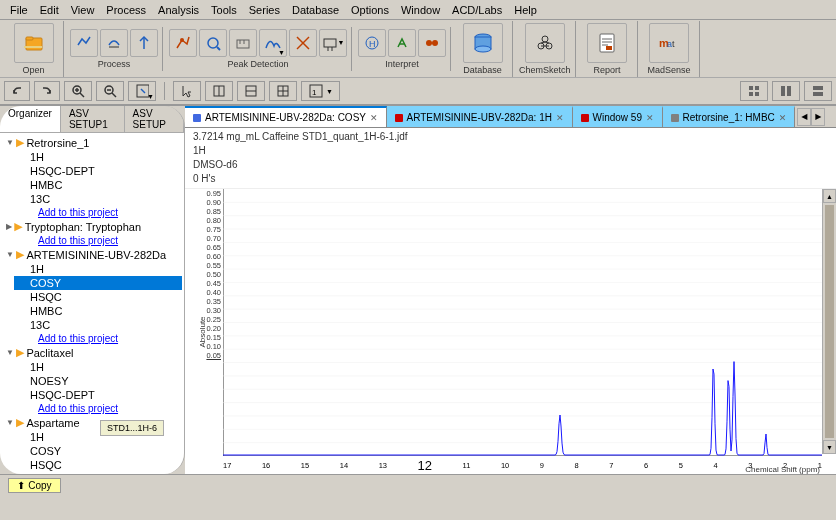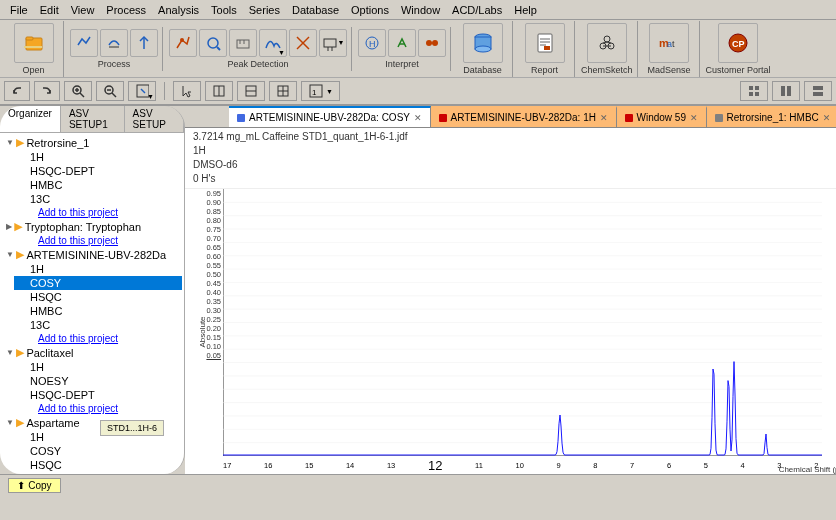--- a/index.html
+++ b/index.html
@@ -34,22 +34,22 @@
     .tree-item.selected { background: #0078d7; color: white; }
     .tree-group { padding-left: 12px; }
     .tree-label { display: flex; align-items: center; gap: 2px; }
     .tree-arrow { font-size: 8px; color: #666; }
     .add-project { color: blue; text-decoration: underline; font-size: 10px; padding: 1px 4px 1px 24px; cursor: pointer; }
     .folder-icon { color: #f5a623; font-size: 11px; }
 
     
     .content-panel { flex: 1; display: flex; flex-direction: column; background: #d4d0c8; }
     .tab-bar { display: flex; background: #d4d0c8; border-bottom: 1px solid #888; height: 22px; overflow: hidden; }
-    .tab { display: flex; align-items: center; padding: 2px 8px; font-size: 10px; cursor: pointer; background: #fdba74; border-right: 1px solid #888; border-top: 2px solid transparent; gap: 4px; white-space: nowrap; }
-    .tab.active { background: white; border-top: 2px solid #0078d7; margin-left: 44px; }
+    .tab { display: flex; align-items: center; padding: 2px 8px; font-size: 10px; cursor: pointer; background: #7dd3fc; border-right: 1px solid #888; border-top: 2px solid transparent; gap: 4px; white-space: nowrap; }
+    .tab.active { background: white; border-top: 2px solid #0078d7; }
     .tab-close { font-size: 9px; color: #666; cursor: pointer; }
 
     
     .spectrum-area { flex: 1; background: white; position: relative; overflow: hidden; }
     .spectrum-header { padding: 2px 8px; font-size: 10px; color: #333; border-bottom: 1px solid #eee; line-height: 1.4; }
 
     
     .statusbar { height: 22px; background: #d4d0c8; border-top: 1px solid #999; display: flex; align-items: center; padding: 0 8px; font-size: 10px; gap: 8px; }
     .status-copy { background: #ffff99; border: 1px solid #999; padding: 1px 8px; font-size: 10px; cursor: pointer; }
 
@@ -199,71 +199,60 @@
             </svg>
         </button>
       </div>
       <span class="toolbar-section-label">Database</span>
     </div>
 
     <div class="toolbar-section">
       <div class="toolbar-icons">
         <button class="tb-btn tb-btn-lg">
           <svg width="22" height="22">
-              <rect x="4" y="2" width="14" height="18" rx="1" fill="white" stroke="#666" stroke-width="1"></rect>
-              <line x1="6" y1="7" x2="16" y2="7" stroke="#666" stroke-width="1"></line>
-              <line x1="6" y1="10" x2="16" y2="10" stroke="#666" stroke-width="1"></line>
-              <line x1="6" y1="13" x2="12" y2="13" stroke="#666" stroke-width="1"></line>
-              <rect x="10" y="14" width="6" height="4" fill="#c04000"></rect>
-            </svg>
-        </button>
-      </div>
-      <span class="toolbar-section-label">Report</span>
-    </div>
-
-    <div class="toolbar-section">
-      <div class="toolbar-icons">
-        <button class="tb-btn tb-btn-lg">
-          <svg width="22" height="22">
               <circle cx="7" cy="14" r="3" fill="none" stroke="#333" stroke-width="1"></circle>
               <circle cx="15" cy="14" r="3" fill="none" stroke="#333" stroke-width="1"></circle>
               <circle cx="11" cy="7" r="3" fill="none" stroke="#333" stroke-width="1"></circle>
               <line x1="7" y1="11" x2="11" y2="10" stroke="#333" stroke-width="1"></line>
               <line x1="15" y1="11" x2="11" y2="10" stroke="#333" stroke-width="1"></line>
               <line x1="7" y1="14" x2="15" y2="14" stroke="#333" stroke-width="1"></line>
             </svg>
         </button>
       </div>
       <span class="toolbar-section-label">ChemSketch</span>
     </div>
 
     <div class="toolbar-section">
       <div class="toolbar-icons">
         <button class="tb-btn tb-btn-lg">
           <svg width="22" height="22">
+              <rect x="4" y="2" width="14" height="18" rx="1" fill="white" stroke="#666" stroke-width="1"></rect>
+              <line x1="6" y1="7" x2="16" y2="7" stroke="#666" stroke-width="1"></line>
+              <line x1="6" y1="10" x2="16" y2="10" stroke="#666" stroke-width="1"></line>
+              <line x1="6" y1="13" x2="12" y2="13" stroke="#666" stroke-width="1"></line>
+              <rect x="10" y="14" width="6" height="4" fill="#c04000"></rect>
+            </svg>
+        </button>
+      </div>
+      <span class="toolbar-section-label">Report</span>
+    </div>
+
+    <div class="toolbar-section">
+      <div class="toolbar-icons">
+        <button class="tb-btn tb-btn-lg">
+          <svg width="22" height="22">
               <text x="1" y="15" font-size="11" font-weight="bold" fill="#c04000">m</text>
               <text x="9" y="15" font-size="9" fill="#2060c0">a</text>
               <text x="14" y="15" font-size="9" fill="#333">t</text>
             </svg>
         </button>
       </div>
       <span class="toolbar-section-label">MadSense</span>
     </div>
 
-    <div class="toolbar-section" style="border-right:none;">
-      <div class="toolbar-icons">
-        <button class="tb-btn tb-btn-lg">
-          <svg width="22" height="22">
-              <circle cx="11" cy="11" r="9" fill="#c04000" stroke="#800000" stroke-width="1"></circle>
-              <text x="5" y="15" font-size="9" fill="white" font-weight="bold">CP</text>
-            </svg>
-        </button>
-      </div>
-      <span class="toolbar-section-label">Customer Portal</span>
-    </div>
   </div>
 
   <div class="toolbar-row2">
     <button class="tb2-btn">
       <svg width="12" height="12">
           <path d="M3 8 Q3 3 8 3 L10 3" fill="none" stroke="#333" stroke-width="1.5"></path>
           <polyline points="3,5 3,8 6,8" fill="none" stroke="#333" stroke-width="1.5"></polyline>
         </svg>
     </button>
     <button class="tb2-btn">

